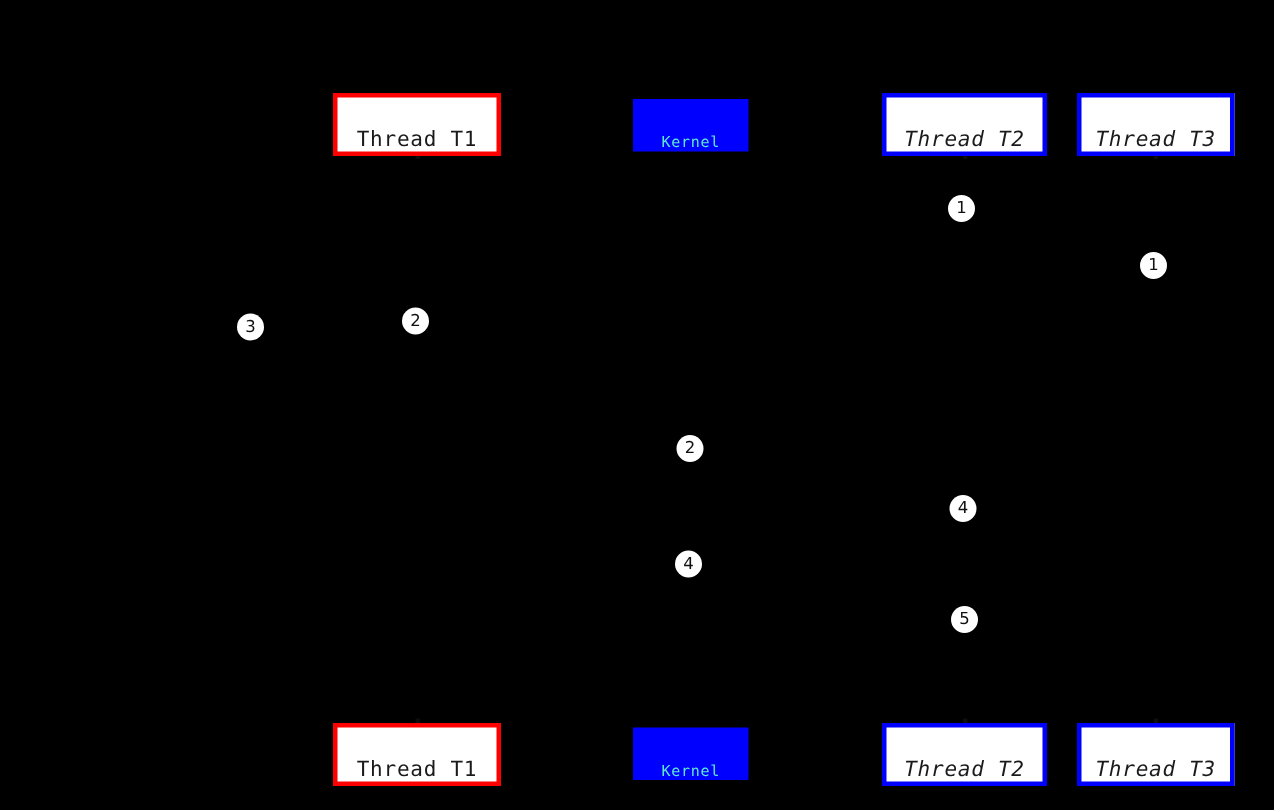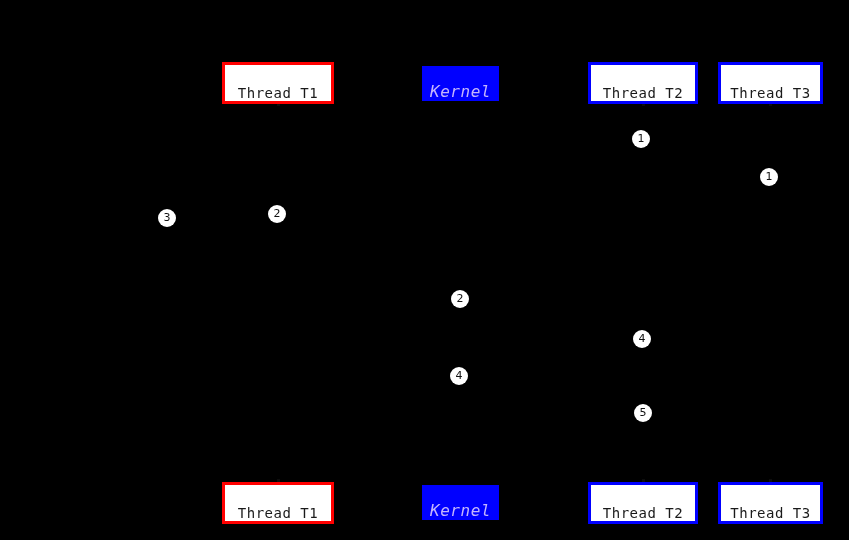--- a/index.html
+++ b/index.html
@@ -28,27 +28,26 @@
     letter-spacing: 0.5px;
   }
   .participant.framed {
     background: #ffffff;
     border-style: solid;
     border-width: 3px;
     color: #1a1a1a;
     font-size: 14px;
   }
   .participant.framed.red   { border-color: #ff0000; }
-  .participant.framed.blue  { border-color: #0000ff; }
+  .participant.framed.blue  { border-color: #0000ff; font-style: italic; }
   .participant.solid {
     background: #0000ff;
     border: none;
-    color: #c4b5fd;
-    font-size: 16px;
-    font-style: italic;
+    color: #5eead4;
+    font-size: 10px;
   }
 
   
   .lifeline {
     position: absolute;
     width: 1px;
     background: #000000;
   }
   .lifeline-stub {
     position: absolute;

